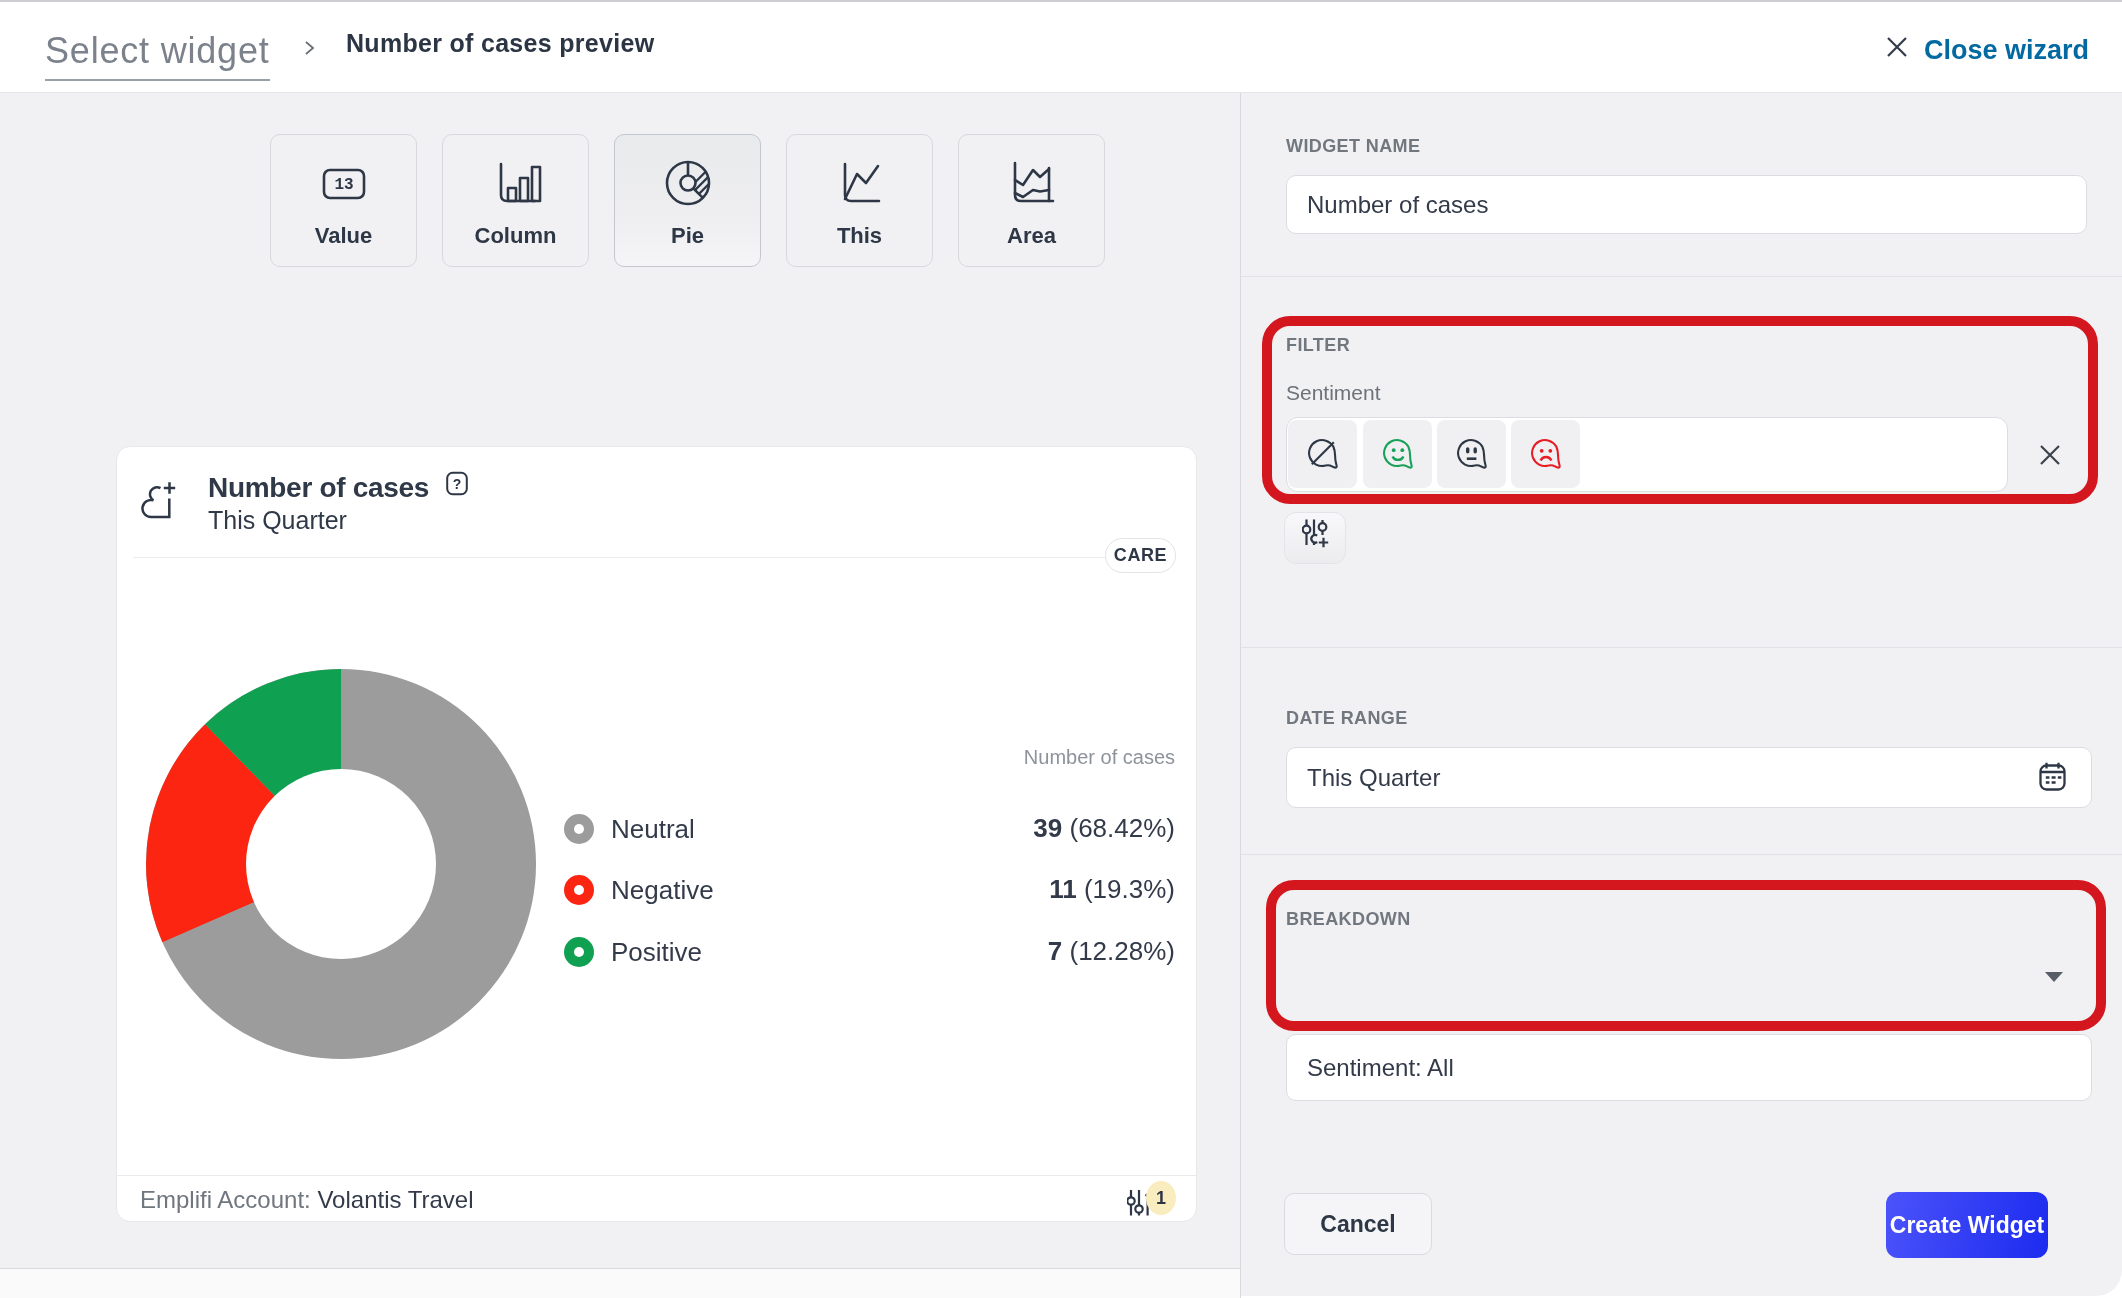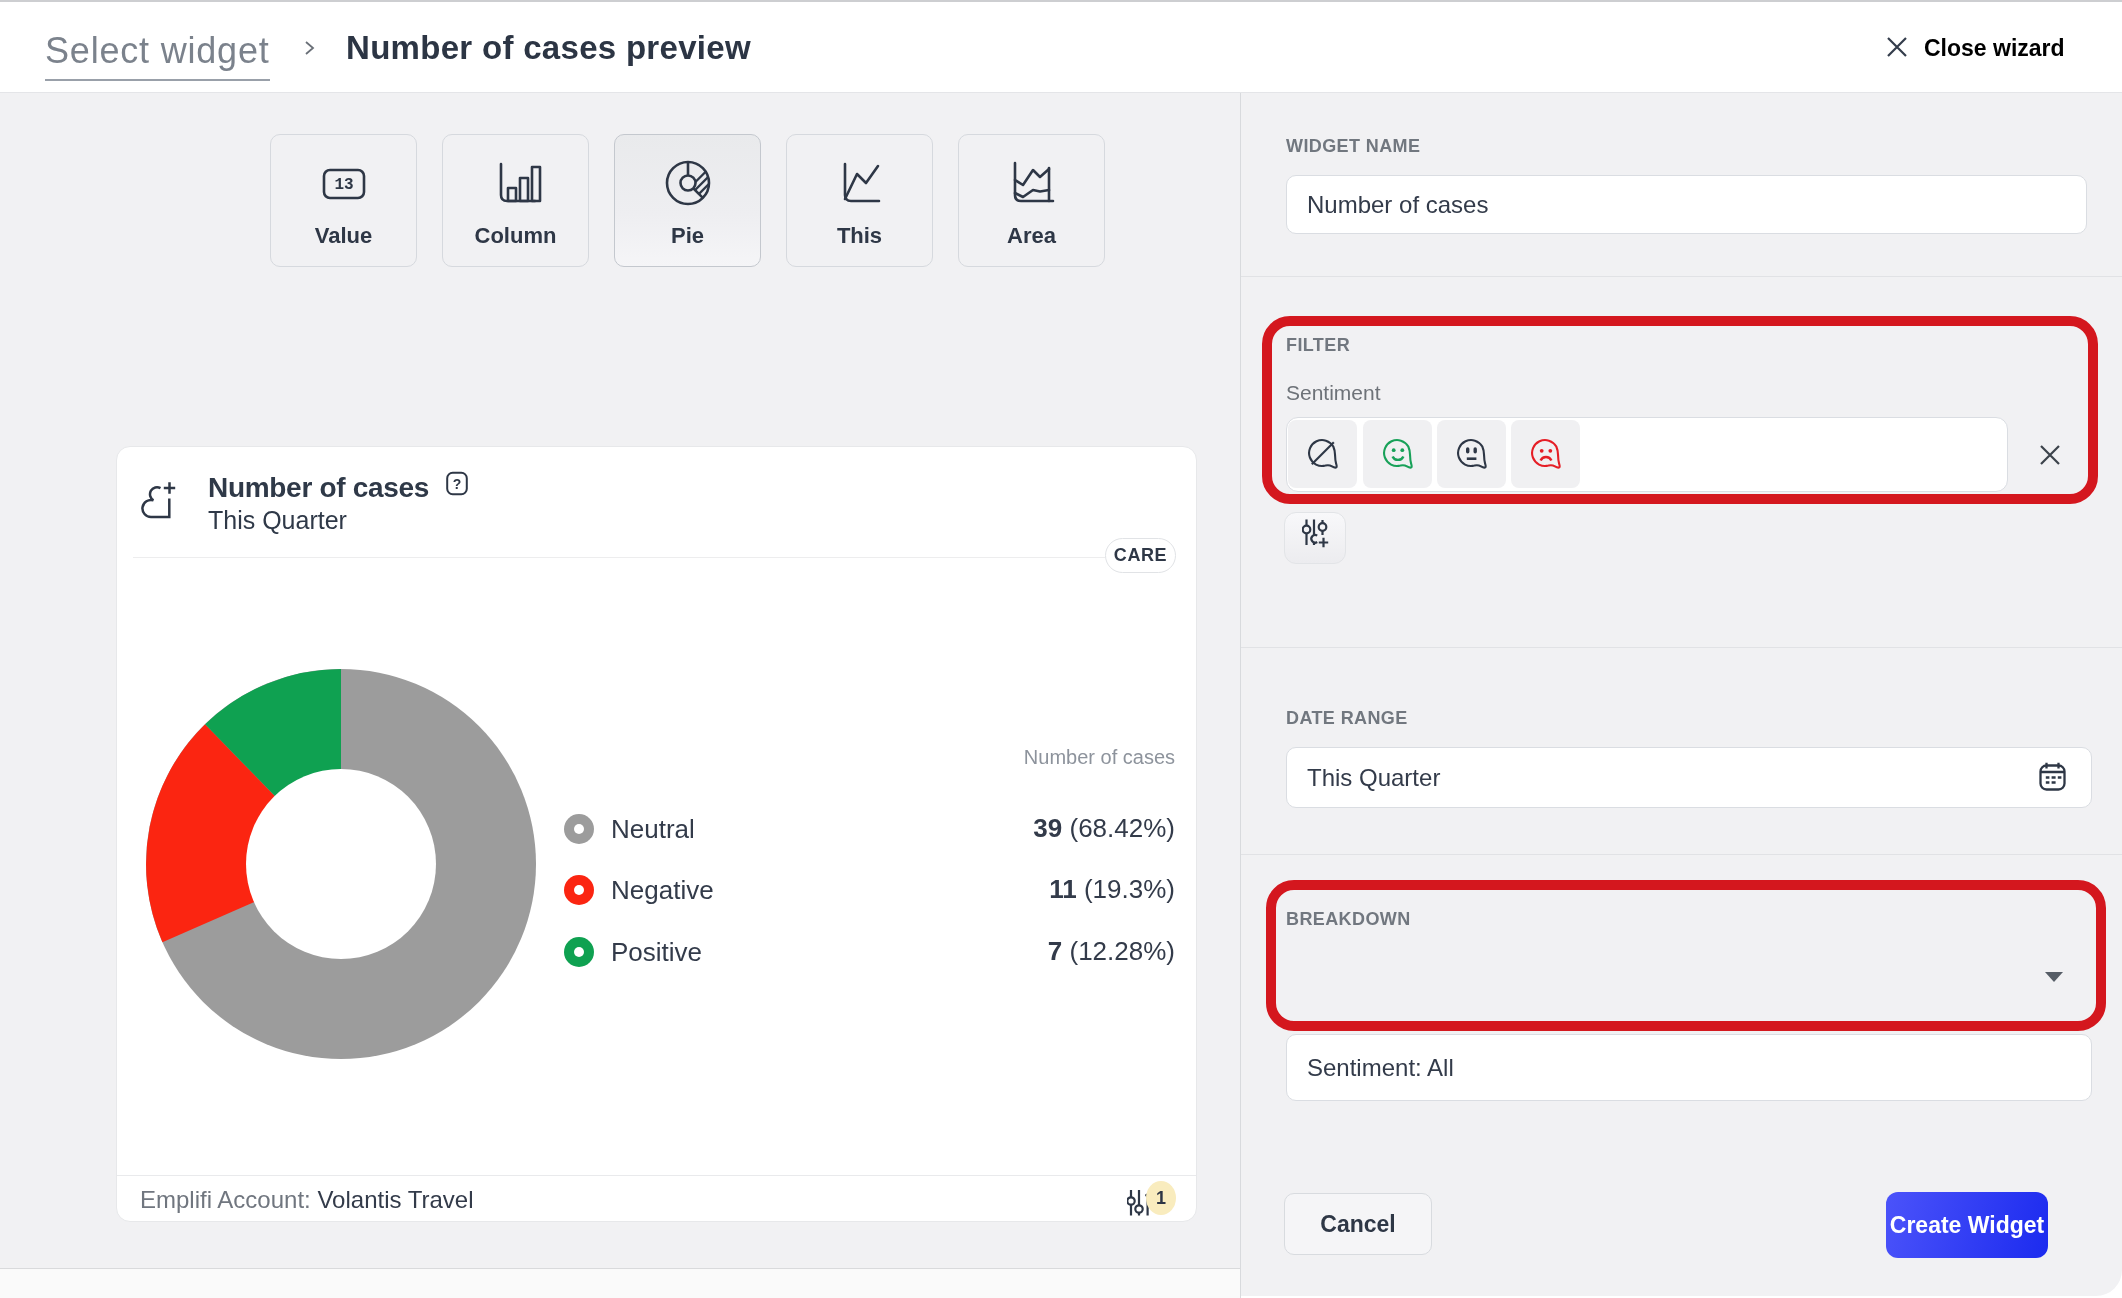--- a/index.html
+++ b/index.html
@@ -12,25 +12,25 @@
 <body>
 <div id="page">
 
   <div class="abs" style="left:0;top:0;width:2122px;height:2px;background:#cdced1;"></div>
 
   <div class="abs" style="left:0;top:2px;width:2122px;height:91px;background:#ffffff;border-bottom:1px solid #e4e5e8;"></div>
   <div class="abs" style="left:45px;top:30px;font-size:36px;letter-spacing:0.8px;color:#7b828c;border-bottom:2px solid #99a0a9;padding-bottom:7px;">Select widget</div>
   <svg class="abs" style="left:302px;top:40px;" width="14" height="16" viewBox="0 0 14 16" fill="none" stroke="#6a7078" stroke-width="1.8">
       <path d="M4 2 L11 8 L4 14"></path>
     </svg>
-  <div class="abs" style="left:346px;top:29px;font-size:33px;letter-spacing:0.3px;font-weight:bold;color:#2c3544;">Number of cases preview</div>
+  <div class="abs" style="left:346px;top:29px;font-size:25px;letter-spacing:0.3px;font-weight:bold;color:#2c3544;">Number of cases preview</div>
   <svg class="abs" style="left:1884px;top:34px;" width="26" height="26" viewBox="0 0 26 26" fill="none" stroke="#333c4b" stroke-width="2.2">
       <path d="M4 4 L22 22 M22 4 L4 22"></path>
     </svg>
-  <div class="abs" style="left:1924px;top:35px;font-size:23px;font-weight:bold;color:#000000;">Close wizard</div>
+  <div class="abs" style="left:1924px;top:35px;font-size:27px;font-weight:bold;color:#0369a1;">Close wizard</div>
 
   <div class="abs" style="left:0;top:93px;width:1240px;height:1175px;background:#f1f1f3;"></div>
   <div class="abs" style="left:0;top:1268px;width:1240px;height:30px;background:#fafafa;border-top:1px solid #d9dadc;"></div>
   <div class="abs" style="left:1241px;top:93px;width:881px;height:1203px;background:#f1f1f3;border-radius:0 0 26px 0;"></div>
   <div class="abs" style="left:1240px;top:93px;width:1px;height:1205px;background:#d8dadd;"></div>
 
   <style>
     .tbtn { position:absolute; top:134px; width:147px; height:133px; border:1.5px solid #d6d9de; border-radius:10px; }
     .tbtn.sel { background:linear-gradient(180deg,#e9eaec 0%,#eeeef1 60%,#f5f5f7 100%); border-color:#c4c8ce; }
     .tbtn .lbl { position:absolute; left:0; right:0; top:88px; text-align:center; font-size:22px; font-weight:bold; color:#2e3746; }

